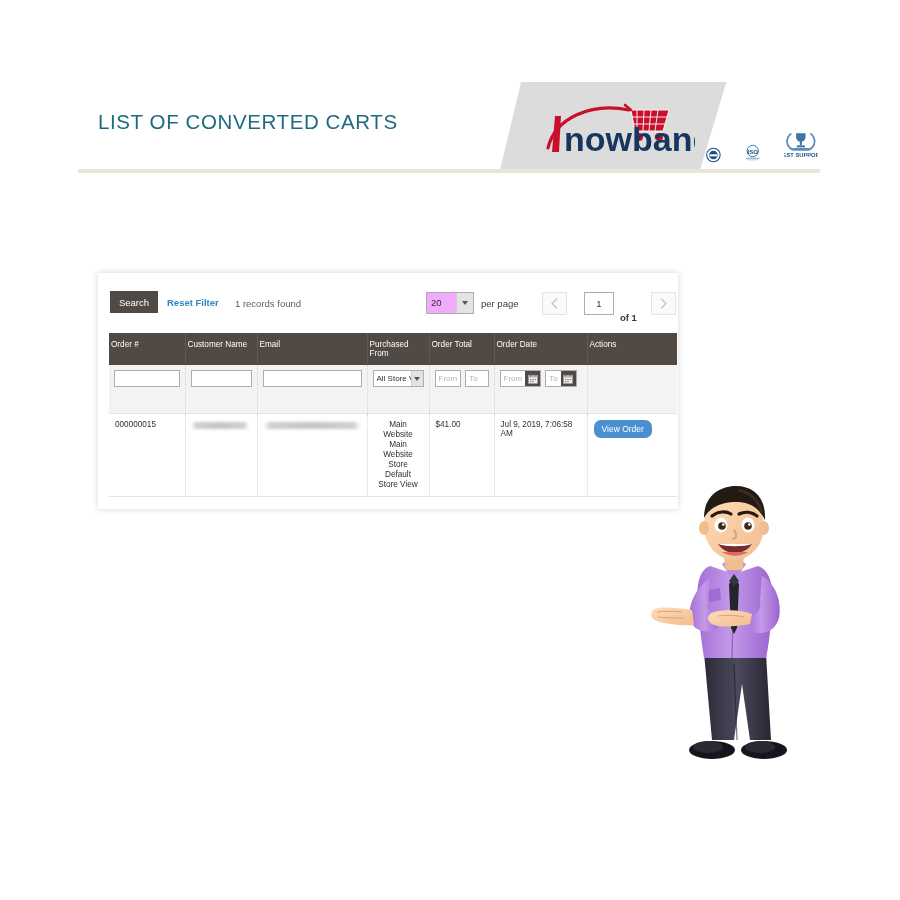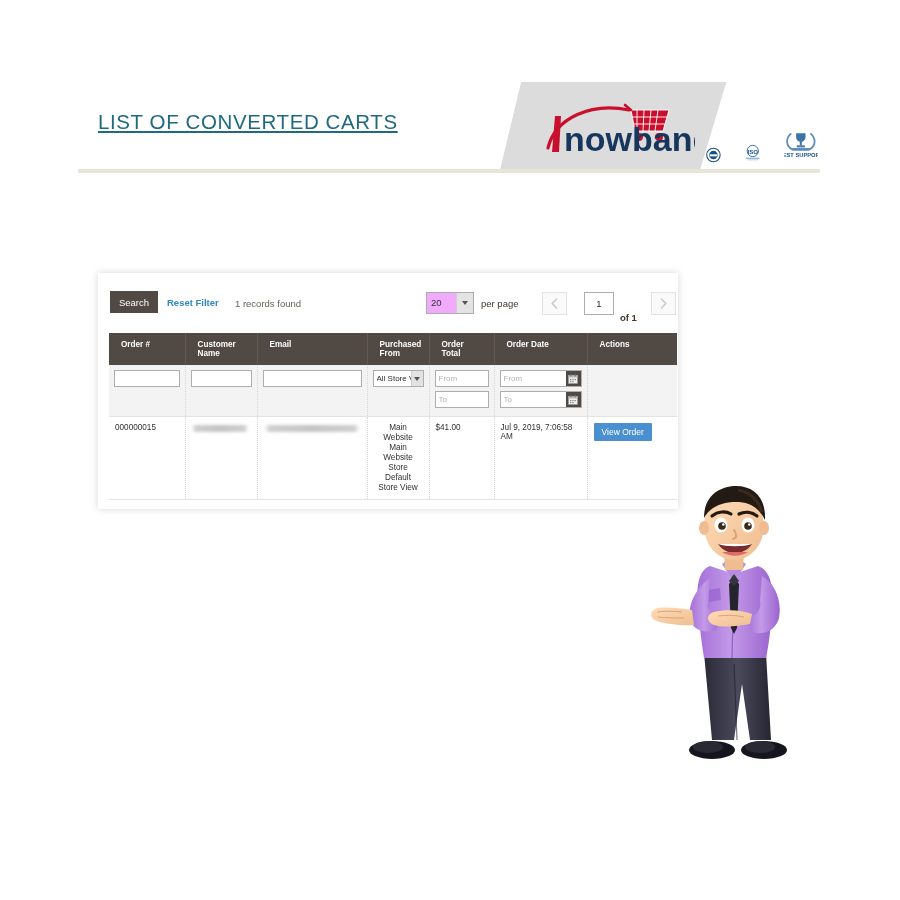--- a/index.html
+++ b/index.html
@@ -25,21 +25,20 @@
   #banner-title {
     position: absolute;
     left: 98px;
     top: 110px;
     font-size: 20.5px;
     letter-spacing: 0.6px;
     color: #1f6a80;
     font-family: "Liberation Sans", sans-serif;
     font-weight: 400;
     white-space: nowrap;
-    text-decoration: underline;
   }
   #banner-rule {
     position: absolute;
     left: 78px;
     top: 169px;
     width: 742px;
     height: 4px;
     background: #e9e4d8;
     border-radius: 1px;
   }
@@ -228,23 +227,23 @@
     left: 11px;
     top: 60px;
     width: 568px;
     border-collapse: collapse;
     table-layout: fixed;
   }
   #grid th {
     background: #514943;
     color: #ffffff;
     font-size: 8.2px;
-    font-weight: bold;
+    font-weight: normal;
     text-align: left;
-    padding: 7px 12px;
+    padding: 7px 2px;
     vertical-align: top;
     border-right: 1px solid #635852;
     height: 17px;
     box-sizing: border-box;
   }
   #grid th:last-child { border-right: 0; }
   #grid td {
     font-size: 8.2px;
     color: #303030;
     padding: 6px 6px;
@@ -266,21 +265,21 @@
     border: 1px solid #adadad;
     background: #ffffff;
     box-sizing: border-box;
     font-size: 8px;
     color: #8a8a8a;
     padding: 0 3px;
     line-height: 15px;
     cursor: text;
   }
   .filter-input.placeholder { color: #b2b2b2; }
-  .filter-stack { display: flex; flex-direction: column; gap: 4px; }
+  .filter-stack { display: flex; flex-direction: row; gap: 4px; }
   .date-wrap { position: relative; }
   .date-wrap .filter-input { padding-right: 18px; }
   .cal-btn {
     position: absolute;
     right: 1px;
     top: 1px;
     width: 15px;
     height: 15px;
     background: #514943;
     display: flex;
@@ -336,21 +335,21 @@
   }
   .redact.w1 { width: 56px; }
   .redact.w3 { width: 96px; }
   #view-order-button {
     display: inline-block;
     background: #4a90d0;
     color: #ffffff;
     font-size: 8.5px;
     padding: 4px 8px;
     border: 0;
-    border-radius: 1px;
+    border-radius: 7px;
     cursor: pointer;
     font-family: "Liberation Sans", sans-serif;
     white-space: nowrap;
   }
 
   
   #mascot {
     position: absolute;
     left: 638px;
     top: 478px;

